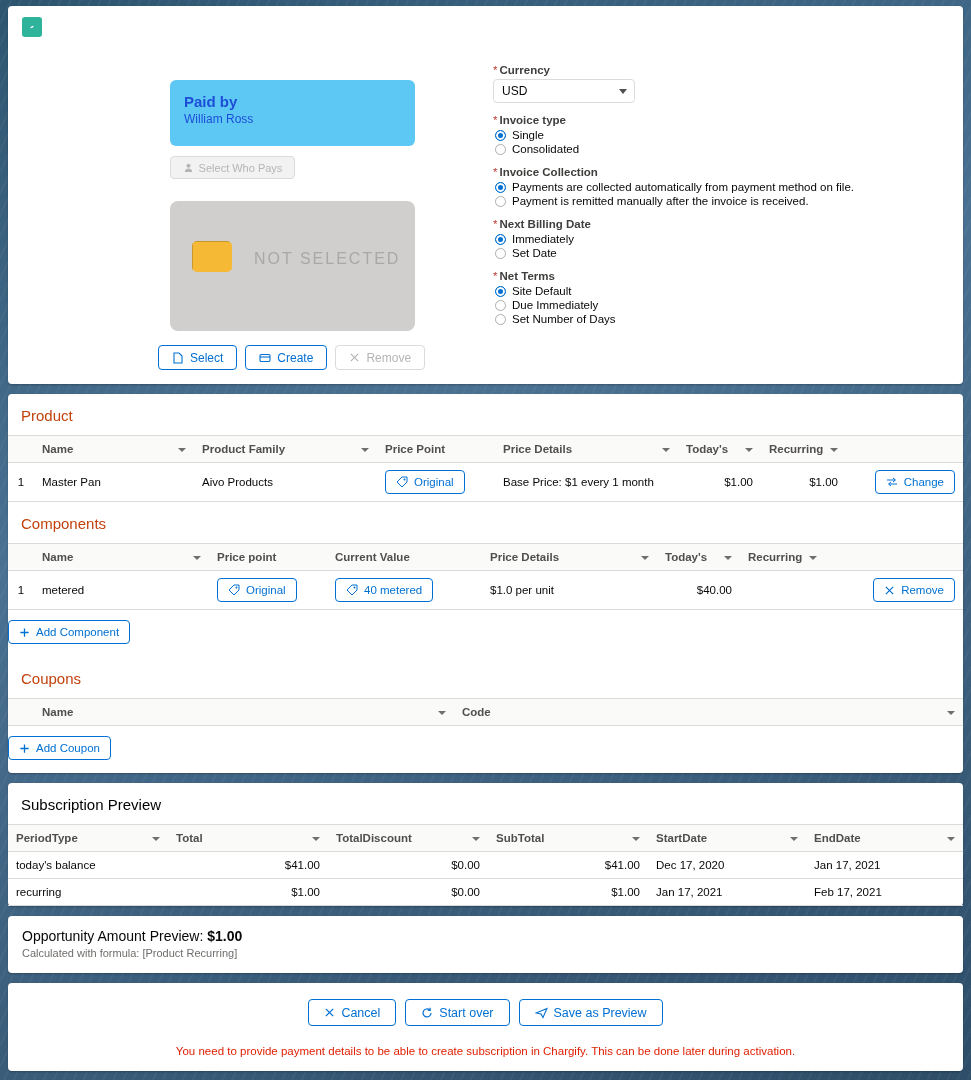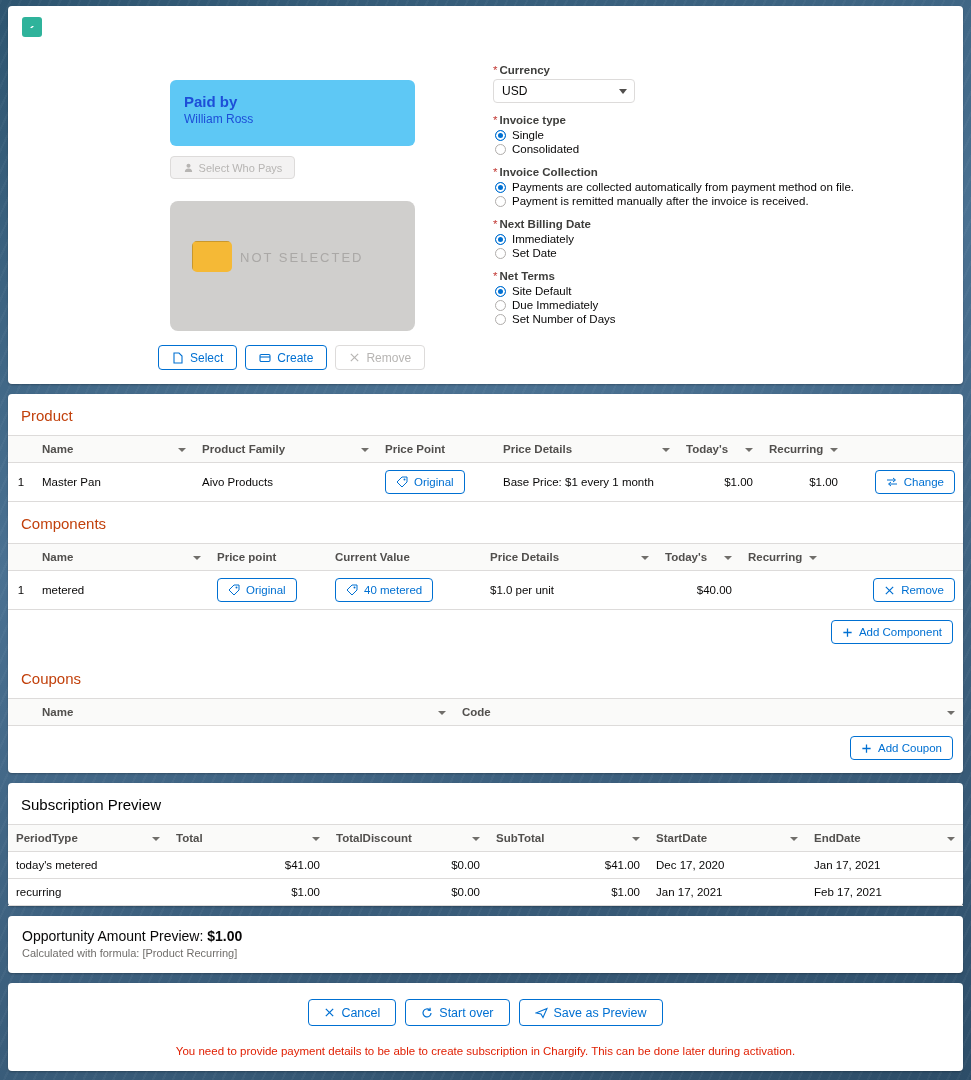--- a/index.html
+++ b/index.html
@@ -85,22 +85,22 @@
   .chip {
     position: absolute; left: 22px; top: 40px;
     width: 40px; height: 31px;
     border-radius: 5px;
     background: #f5b936;
     background-image:
       linear-gradient(to bottom, rgba(0,0,0,0.18) 0 1.5px, rgba(0,0,0,0) 1.5px 7px),
       linear-gradient(to right, rgba(0,0,0,0.18) 0 1.5px, rgba(0,0,0,0) 1.5px 13px);
   }
   .notsel {
-    position: absolute; left: 70px; top: 49px;
-    font-size: 13px; letter-spacing: 2px; color: #aaa8a6;
+    position: absolute; left: 84px; top: 49px;
+    font-size: 16px; letter-spacing: 2px; color: #aaa8a6;
   }
 
   .cardbtns { margin: 14px 0 0 140px; display: flex; gap: 8px; }
   .btn {
     height: 25px;
     border: 1px solid #0070d2;
     border-radius: 4px;
     background: #ffffff;
     color: #0070d2;
     font-size: 12px;
@@ -176,21 +176,21 @@
   .rowidx { width: 26px; text-align: center; color: #514f4d; }
   .cellbtn {
     display: inline-flex; align-items: center; gap: 6px;
     border: 1px solid #0070d2; border-radius: 4px;
     color: #0070d2; background: #fff;
     font-size: 11.5px; height: 24px; padding: 0 10px;
     cursor: pointer;
   }
   .rowactions { text-align: right; padding-right: 10px; }
   .addrow {
-    display: flex; justify-content: flex-end;
+    display: flex; 
     padding: 10px 10px 13px 0;
   }
 
   
   .preview-head { font-size: 15px; padding: 13px 0 11px 13px; }
 
   
   .opp { padding: 12px 14px 14px 14px; }
   .opp-l1 { font-size: 14px; color: #080707; }
   .opp-l1 b { font-weight: bold; }
@@ -472,21 +472,21 @@
           <th style="width:160px"><span>PeriodType</span><span class="th-caret"></span></th>
           <th style="width:160px"><span>Total</span><span class="th-caret"></span></th>
           <th style="width:160px"><span>TotalDiscount</span><span class="th-caret"></span></th>
           <th style="width:160px"><span>SubTotal</span><span class="th-caret"></span></th>
           <th style="width:158px"><span>StartDate</span><span class="th-caret"></span></th>
           <th><span>EndDate</span><span class="th-caret"></span></th>
         </tr>
       </thead>
       <tbody>
         <tr>
-          <td>today's metered</td>
+          <td>today's balance</td>
           <td class="num">$41.00</td>
           <td class="num">$0.00</td>
           <td class="num">$41.00</td>
           <td>Dec 17, 2020</td>
           <td>Jan 17, 2021</td>
         </tr>
         <tr>
           <td>recurring</td>
           <td class="num">$1.00</td>
           <td class="num">$0.00</td>

